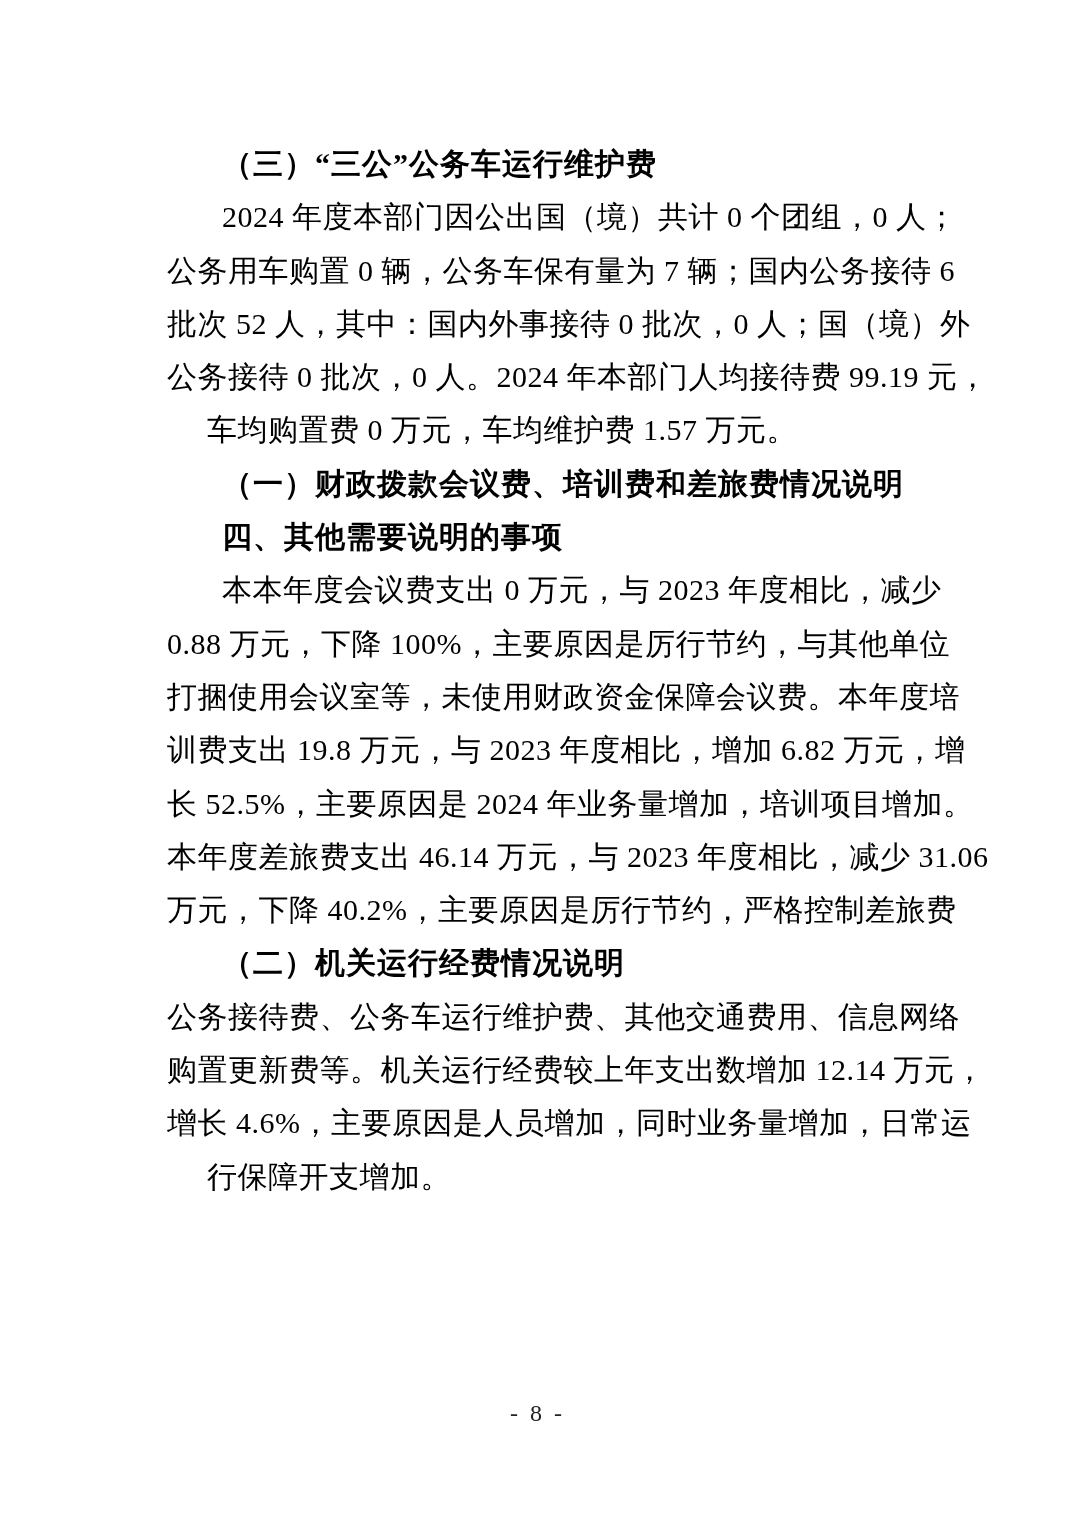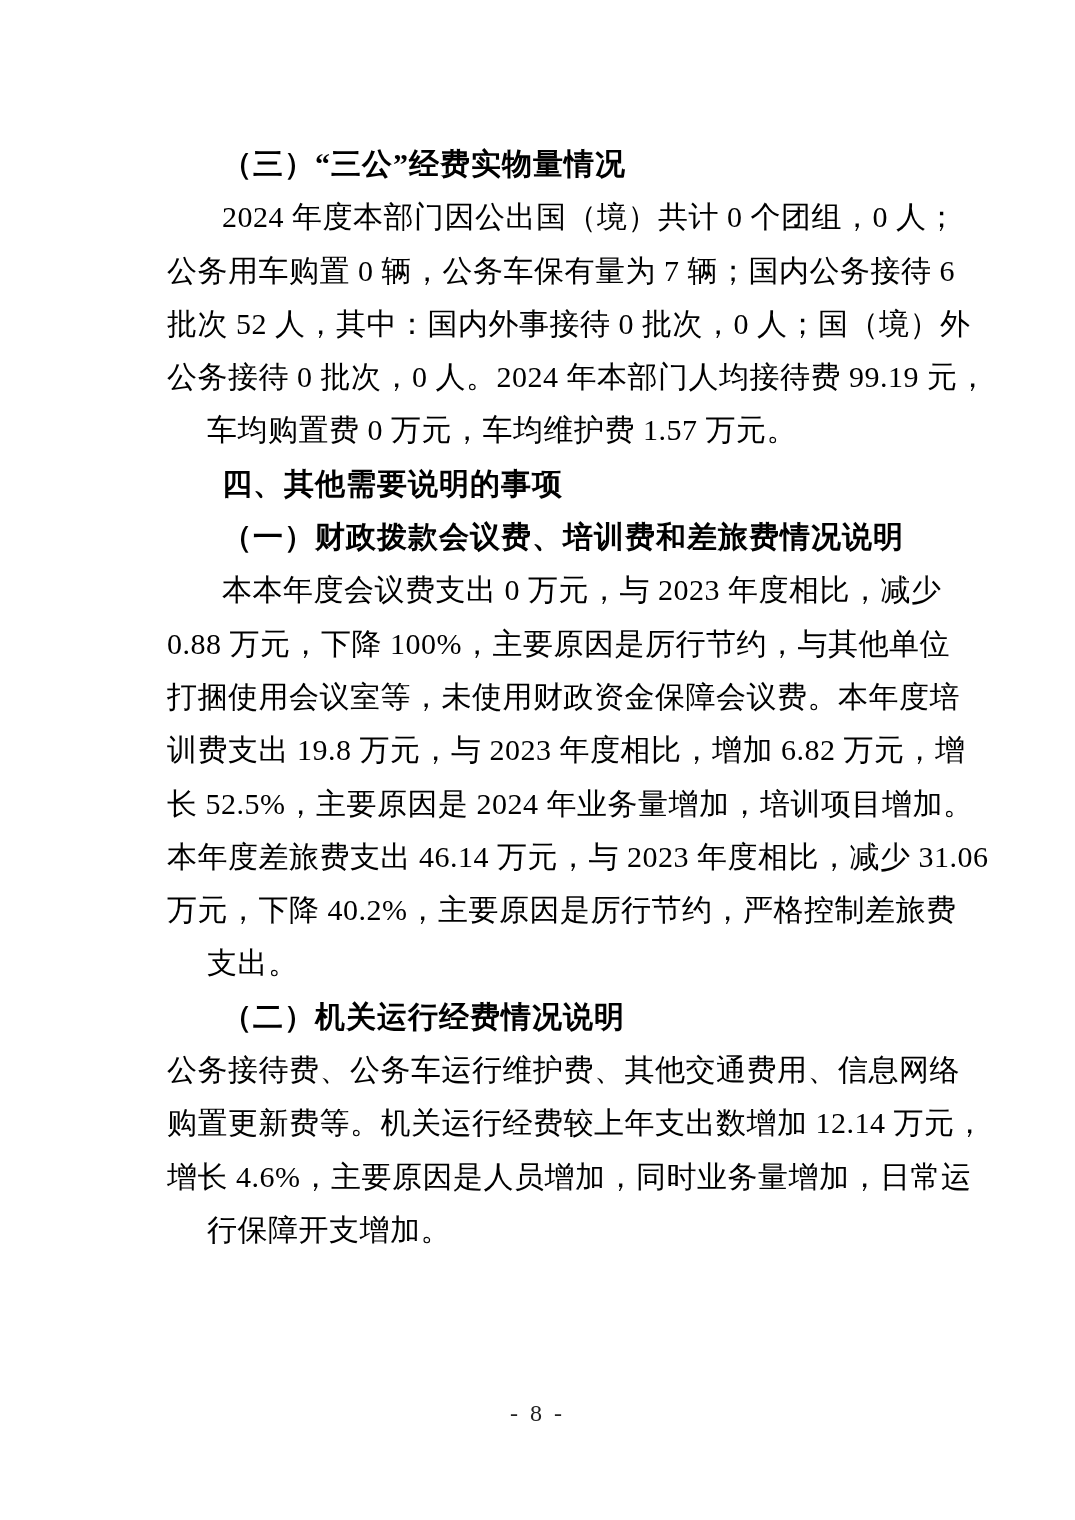--- a/index.html
+++ b/index.html
@@ -65,40 +65,39 @@
     letter-spacing: 3px;
     color: #222222;
   }
 </style>
 </head>
 <body>
 
 <div class="page">
   <div class="content">
 
-    <div class="line h-kai">（三）“三公”经费实物量情况</div>
+    <div class="line h-kai">（三）“三公”公务车运行维护费</div>
 
     <div class="line indent">2024 年度本部门因公出国（境）共计 0 个团组，0 人；</div>
     <div class="line">公务用车购置 0 辆，公务车保有量为 7 辆；国内公务接待 6</div>
     <div class="line">批次 52 人，其中：国内外事接待 0 批次，0 人；国（境）外</div>
     <div class="line">公务接待 0 批次，0 人。2024 年本部门人均接待费 99.19 元，</div>
     <div class="line last">车均购置费 0 万元，车均维护费 1.57 万元。</div>
 
+    <div class="line h-kai">（一）财政拨款会议费、培训费和差旅费情况说明</div>
+
     <div class="line h-hei">四、其他需要说明的事项</div>
-
-    <div class="line h-kai">（一）财政拨款会议费、培训费和差旅费情况说明</div>
 
     <div class="line indent">本本年度会议费支出 0 万元，与 2023 年度相比，减少</div>
     <div class="line">0.88 万元，下降 100%，主要原因是厉行节约，与其他单位</div>
     <div class="line">打捆使用会议室等，未使用财政资金保障会议费。本年度培</div>
     <div class="line">训费支出 19.8 万元，与 2023 年度相比，增加 6.82 万元，增</div>
     <div class="line">长 52.5%，主要原因是 2024 年业务量增加，培训项目增加。</div>
     <div class="line">本年度差旅费支出 46.14 万元，与 2023 年度相比，减少 31.06</div>
     <div class="line">万元，下降 40.2%，主要原因是厉行节约，严格控制差旅费</div>
-    <div class="line last">支出。</div>
 
     <div class="line h-kai">（二）机关运行经费情况说明</div>
 
     <div class="line">公务接待费、公务车运行维护费、其他交通费用、信息网络</div>
     <div class="line">购置更新费等。机关运行经费较上年支出数增加 12.14 万元，</div>
     <div class="line">增长 4.6%，主要原因是人员增加，同时业务量增加，日常运</div>
     <div class="line last">行保障开支增加。</div>
 
   </div>
 

